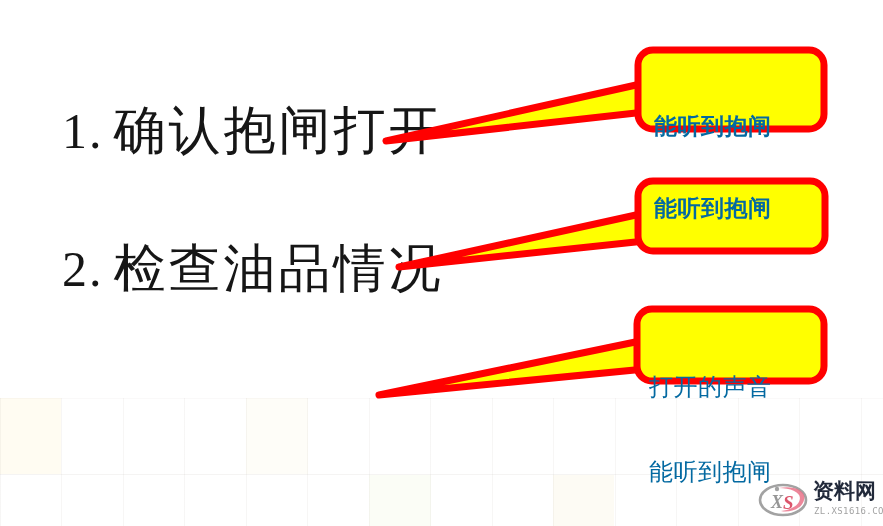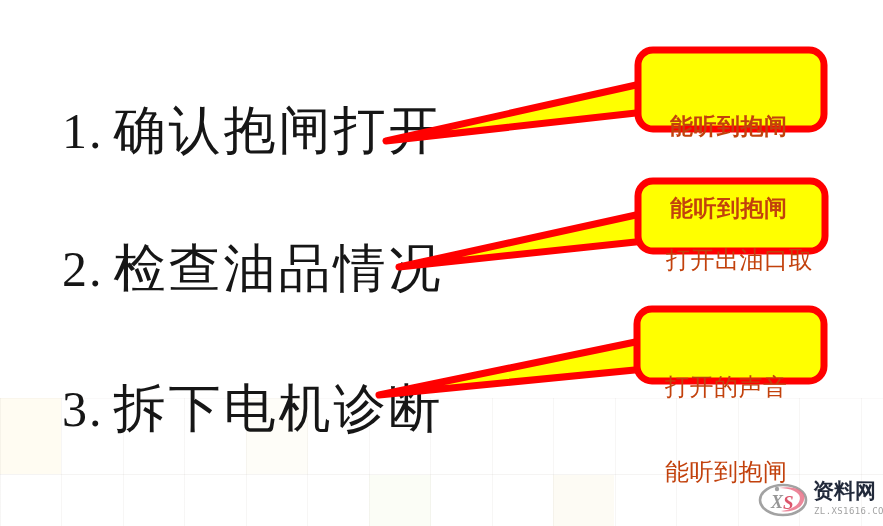--- a/index.html
+++ b/index.html
@@ -102,24 +102,23 @@
   
   .callout-svg {
     position: absolute;
     left: 0; top: 0;
     width: 883px;
     height: 526px;
     pointer-events: none;
   }
   .callout-text {
     position: absolute;
-    color: #c2410c;
+    color: #0369a1;
     line-height: 1.18;
     white-space: pre;
-    margin-left: 16px;
   }
   .callout-text.bold-hei {
     font-family: "DejaVu Sans", "Liberation Sans", sans-serif;
     font-weight: 700;
     font-size: 23px;
     letter-spacing: 0.5px;
   }
   .callout-text.thin-kai {
     font-family: "Liberation Serif", "DejaVu Serif", serif;
     font-weight: 400;
@@ -182,43 +181,39 @@
     <div class="grid-row-line grid-row-0"></div>
     <div class="grid-row-line grid-row-1"></div>
   </div>
 
   <div class="step-line step-1">
     <span class="step-num">1.</span><span>确认抱闸打开</span>
   </div>
   <div class="step-line step-2">
     <span class="step-num">2.</span><span>检查油品情况</span>
   </div>
-  <div class="step-line step-3">
-    <span class="step-num">3.</span><span>拆下电机诊断</span>
-  </div>
 
   <svg class="callout-svg" viewBox="0 0 883 526">
 
     <path d="M 645 83 L 386 141 L 645 112 Z" fill="#FFFF00" stroke="#FF0000" stroke-width="7" stroke-linejoin="round"></path>
 
     <path d="M 645 213 L 399 267 L 645 241 Z" fill="#FFFF00" stroke="#FF0000" stroke-width="7" stroke-linejoin="round"></path>
 
     <path d="M 645 340 L 379 395 L 645 369 Z" fill="#FFFF00" stroke="#FF0000" stroke-width="7" stroke-linejoin="round"></path>
 
     <rect x="638" y="50" width="186" height="79" rx="15" ry="15" fill="#FFFF00" stroke="#FF0000" stroke-width="7"></rect>
     <rect x="638" y="181" width="187" height="70" rx="15" ry="15" fill="#FFFF00" stroke="#FF0000" stroke-width="7"></rect>
     <rect x="637" y="309" width="187" height="72" rx="15" ry="15" fill="#FFFF00" stroke="#FF0000" stroke-width="7"></rect>
   </svg>
 
   <div class="callout-text bold-hei ct-1">
     <div>能听到抱闸</div>
     <div>能听到抱闸</div>
   </div>
   <div class="callout-text thin-kai ct-2">
-    <div>打开出油口取</div>
   </div>
   <div class="callout-text thin-kai ct-3">
     <div>打开的声音</div>
     <div>能听到抱闸</div>
   </div>
 
   <div class="watermark">
     <svg class="wm-mark" viewBox="0 0 52 36">
       <ellipse cx="26" cy="18" rx="23" ry="15" fill="none" stroke="#9b9b9b" stroke-width="2.6"></ellipse>
       <path d="M 22 6 C 36 3 50 8 47 18 C 45 27 33 31 24 29 C 34 28 43 23 43 16 C 43 10 33 6 22 6 Z" fill="#e8607a" opacity="0.82"></path>

